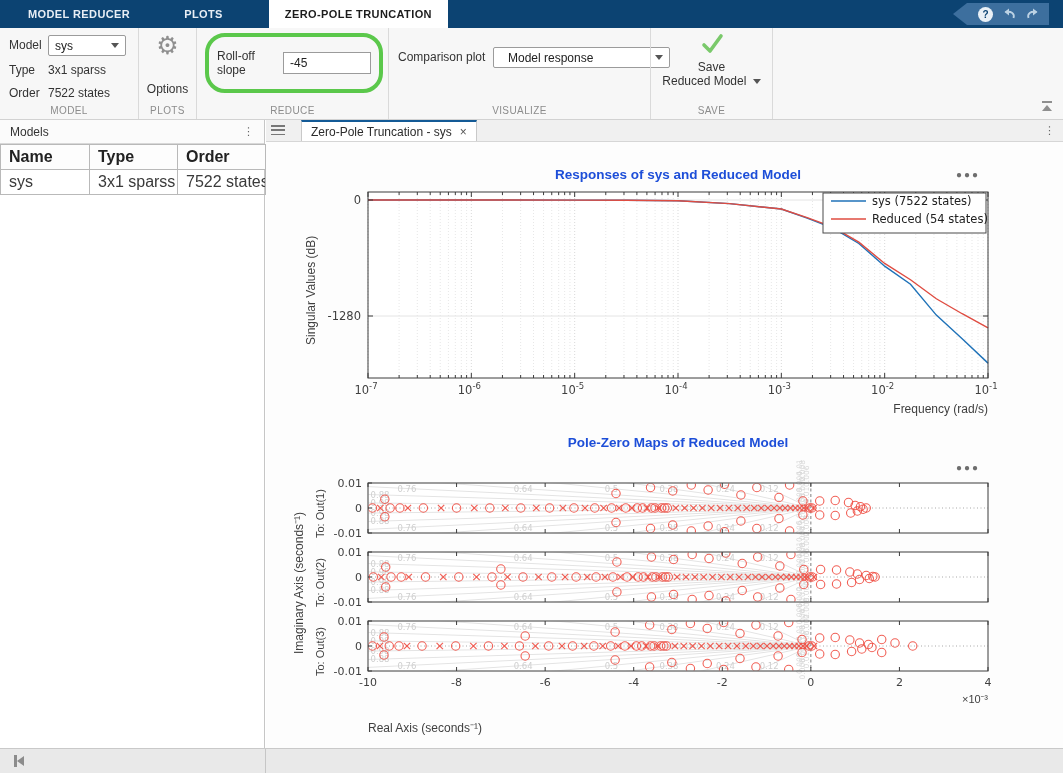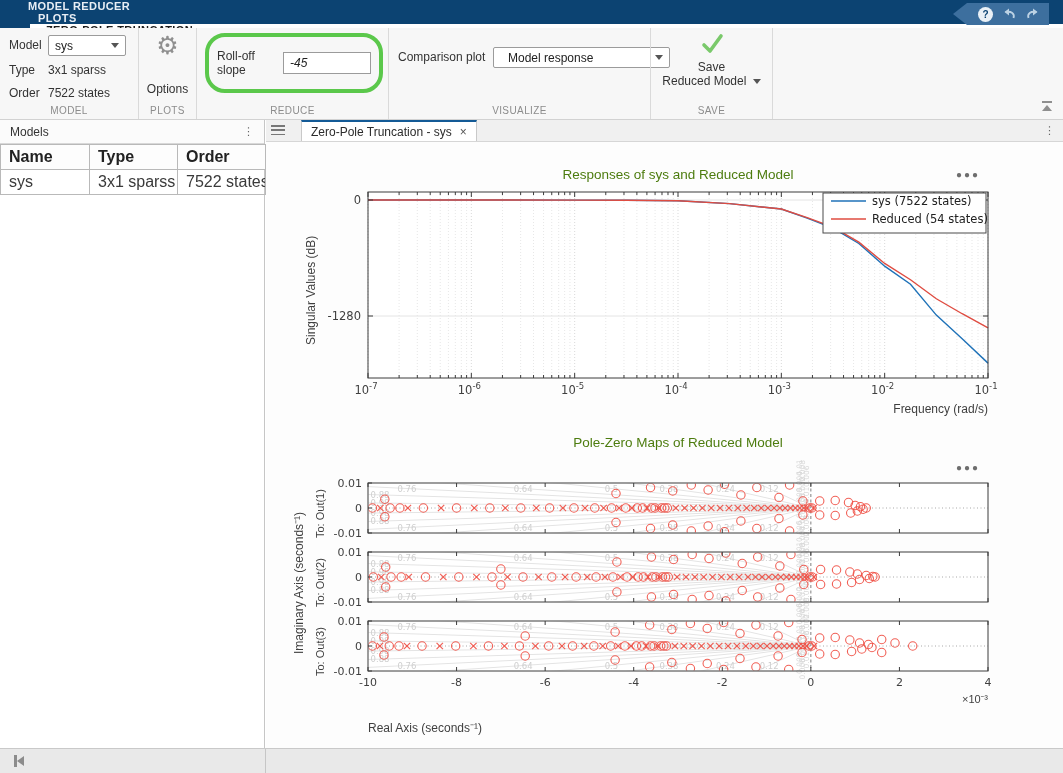--- a/index.html
+++ b/index.html
@@ -1,19 +1,19 @@
 <!DOCTYPE html>
 <html><head>
 <meta charset="utf-8">
 <style>
   html,body{margin:0;padding:0;background:#dfdfdf;}
   .app{position:relative;width:1063px;height:773px;background:#ffffff;overflow:hidden;
        font-family:"Liberation Sans",sans-serif;color:#333;}
   
-  .tabsbar{position:absolute;left:0;top:0;width:100%;height:28px;background:#0c4372;display:flex;align-items:stretch;flex-direction:column;}
+  .tabsbar{position:absolute;left:0;top:0;width:100%;height:28px;background:#0c4372;display:flex;align-items:stretch;}
   .rtab{display:flex;align-items:center;padding:0 16px;font-size:11px;font-weight:700;letter-spacing:.4px;
         color:#e8eef5;cursor:pointer;}
   .rtab.first{margin-left:12px;}
   .rtab.spaced{margin-left:22px;}
   .rtab.active{background:#ffffff;color:#1c1c1c;margin-left:30px;}
   .quickaccess{position:absolute;right:14px;top:3px;height:22px;width:96px;background:#3d6f9e;
       clip-path:polygon(14px 0,100% 0,100% 100%,14px 100%,0 50%);
       display:flex;align-items:center;justify-content:flex-end;gap:8px;padding-right:8px;box-sizing:border-box;}
   .help-btn{width:15px;height:15px;border-radius:50%;background:#e9f0f6;color:#0c4372;font-size:10px;font-weight:700;
       display:flex;align-items:center;justify-content:center;cursor:pointer;}
@@ -23,21 +23,21 @@
   .tdiv{position:absolute;top:0;bottom:0;width:1px;background:#dadada;}
   .caption{position:absolute;bottom:3px;left:0;right:0;text-align:center;font-size:10px;color:#8c8c8c;letter-spacing:.4px;}
   .sec{position:absolute;top:0;bottom:0;}
   .lbl{font-size:12px;color:#333;}
   .drop{background:#fff;border:1px solid #9b9b9b;border-radius:2px;height:21px;display:flex;align-items:center;
         padding:0 6px;font-size:12px;color:#222;cursor:pointer;box-sizing:border-box;}
   .drop .chev{margin-left:auto;width:0;height:0;border-left:4px solid transparent;border-right:4px solid transparent;border-top:5px solid #555;}
   .greenbox{position:absolute;left:8px;top:5px;width:178px;height:60px;border:4px solid #5bc84b;border-radius:20px;box-sizing:border-box;
         display:flex;align-items:center;padding:0 8px;gap:8px;}
   .textinput{background:#fff;border:1px solid #9b9b9b;height:22px;width:88px;font-size:12px;color:#222;
-        font-family:"Liberation Sans",sans-serif;padding:0 6px;box-sizing:border-box;font-style:italic;}
+        font-family:"Liberation Sans",sans-serif;padding:0 6px;box-sizing:border-box;}
   .gear{font-size:25px;color:#8f8f8f;line-height:1;}
   .ribbon-collapse{position:absolute;right:10px;bottom:8px;width:12px;height:10px;cursor:pointer;}
   .ribbon-collapse::before{content:"";position:absolute;left:1px;top:0;width:10px;height:2px;background:#8f8f8f;}
   .ribbon-collapse::after{content:"";position:absolute;left:1px;top:4px;border-left:5px solid transparent;border-right:5px solid transparent;border-bottom:6px solid #8f8f8f;}
   
   .mainarea{position:absolute;left:0;top:120px;width:100%;bottom:25px;}
   .leftpanel{position:absolute;left:0;top:0;bottom:0;width:265px;background:#fff;border-right:1px solid #c6c6c6;box-sizing:border-box;}
   .panelhead{position:relative;height:23px;border-bottom:1px solid #d8d8d8;background:#fbfbfb;display:flex;align-items:center;}
   .panelhead .t{font-size:12px;color:#333;margin-left:10px;}
   .kebab{margin-left:auto;margin-right:10px;color:#666;font-size:11px;letter-spacing:0;cursor:pointer;line-height:1;}
@@ -50,21 +50,21 @@
   .docarea{position:absolute;left:266px;top:0;right:0;bottom:0;background:#fff;}
   .doctabbar{position:relative;height:22px;background:#f0f0f0;border-bottom:1px solid #d6d6d6;display:flex;align-items:stretch;box-sizing:border-box;}
   .doclist-icon{width:14px;margin:5px 2px 4px 5px;display:flex;flex-direction:column;justify-content:space-between;height:10px;cursor:pointer;}
   .doclist-icon span{display:block;height:1.5px;background:#777;}
   .doctab{margin-left:14px;background:#fff;border-left:1px solid #c9c9c9;border-right:1px solid #c9c9c9;border-top:2px solid #135a96;
       display:flex;align-items:center;padding:0 9px;font-size:12px;color:#2b2b2b;cursor:pointer;}
   .doctab .x{margin-left:8px;color:#555;font-size:12px;cursor:pointer;}
   .doctabbar .kebab{margin-right:8px;align-self:center;}
   .docbody{position:absolute;left:0;top:22px;right:0;bottom:0;background:#fdfdfd;}
   .overlay{position:absolute;font-size:12px;color:#3f3f3f;}
-  .ptitle{font-weight:400;font-size:13.5px;color:#4d7c0f;text-align:center;}
+  .ptitle{font-weight:700;font-size:13.5px;color:#1d4ed8;text-align:center;}
   .dots{color:#6e6e6e;font-size:10px;letter-spacing:2px;cursor:pointer;}
   .vlabel{position:absolute;white-space:nowrap;transform:rotate(-90deg);transform-origin:0 0;font-size:12px;color:#3f3f3f;}
   .ticklabel-mult{font-size:11px;color:#3f3f3f;}
   
   .statusbar{position:absolute;left:0;bottom:0;width:100%;height:25px;background:#e9e9e9;border-top:1px solid #c9c9c9;box-sizing:border-box;}
   .statusbar .leftcell{position:absolute;left:0;top:0;bottom:0;width:265px;border-right:1px solid #c6c6c6;}
   .collapse-left-icon{position:absolute;left:14px;top:6px;width:12px;height:12px;cursor:pointer;}
   .collapse-left-icon::before{content:"";position:absolute;left:0;top:0;width:2.5px;height:12px;background:#8c8c8c;}
   .collapse-left-icon::after{content:"";position:absolute;left:3px;top:1px;border-top:5px solid transparent;border-bottom:5px solid transparent;border-right:7px solid #8c8c8c;}
   svg text{font-family:"DejaVu Sans","Liberation Sans",sans-serif;}

